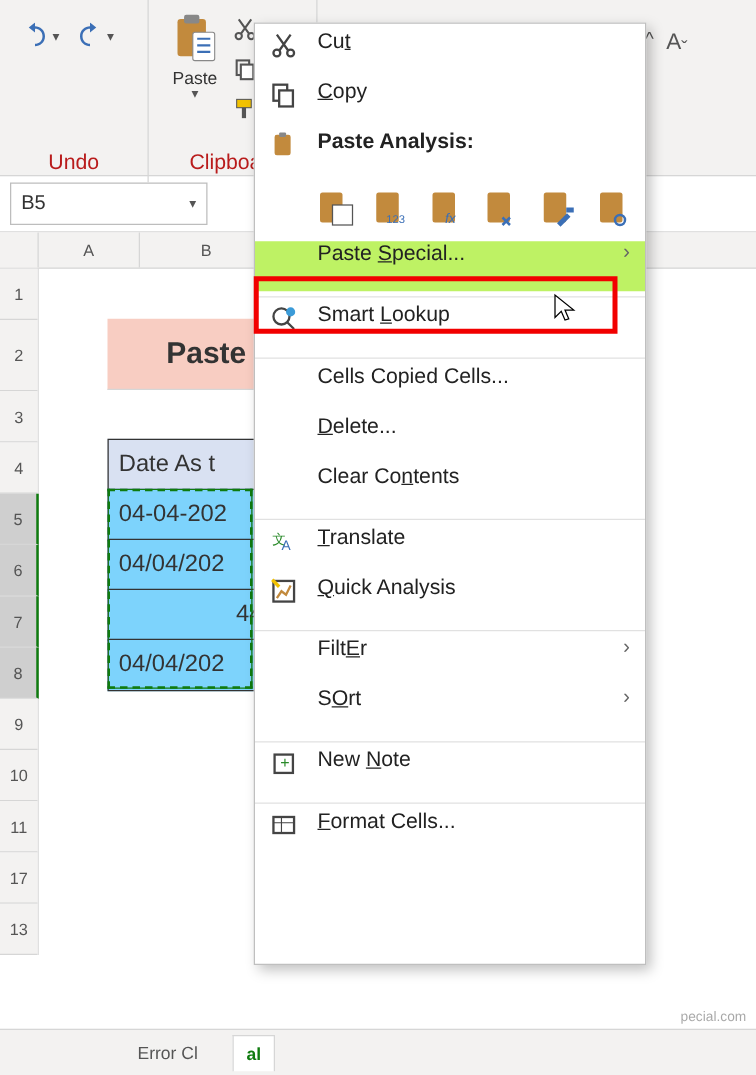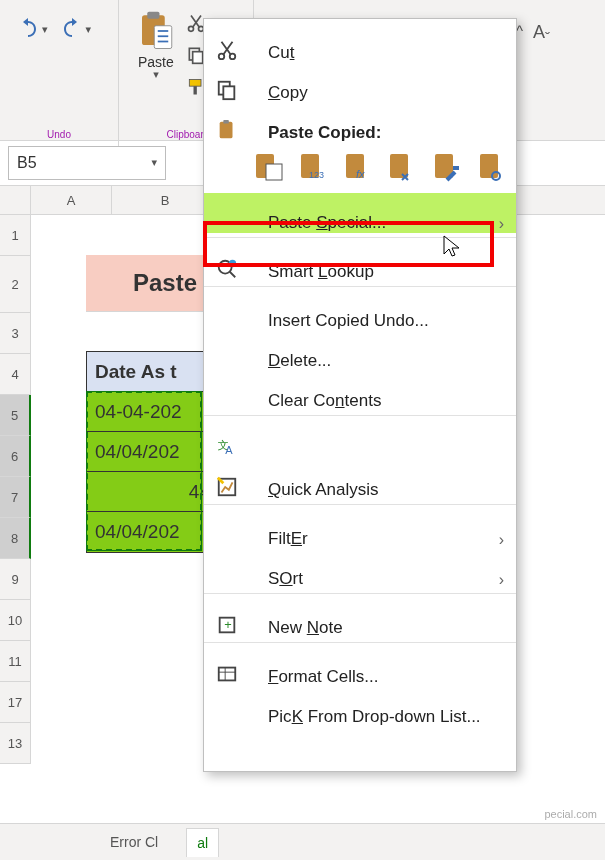--- a/index.html
+++ b/index.html
@@ -1,18 +1,18 @@
 <!DOCTYPE html>
 <html><head>
 <meta charset="utf-8">
 <style>
 html,body{margin:0;padding:0;font-family:"Segoe UI",Arial,sans-serif;font-size:14px;color:#333;background:#fff;overflow:hidden;width:605px;height:860px}
 .ribbon{background:#f3f2f1;border-bottom:1px solid #d6d6d6;height:140px;position:relative}
 .rb-group{display:inline-block;vertical-align:top;height:100%;border-right:1px solid #d6d6d6;padding:6px 10px 0 10px;position:relative;text-align:center}
-.rb-label{position:absolute;bottom:6px;left:0;right:0;font-size:10px;color:#a21caf}
+.rb-label{position:absolute;bottom:6px;left:0;right:0;font-size:17px;color:#b91c1c}
 .paste-big{display:flex;flex-direction:column;align-items:center;cursor:default;padding:4px 2px}
 .paste-big .icn{width:42px;height:42px}
 .small-stack{display:inline-flex;flex-direction:column;gap:10px;margin-left:6px;margin-top:6px}
 .mini-btn{width:22px;height:22px;display:flex;align-items:center;justify-content:center}
 .chev{font-size:11px;color:#555;margin-top:-2px}
 .dialog-launcher{position:absolute;right:4px;bottom:6px;width:14px;height:14px;border:1px solid #888;font-size:9px;line-height:12px;color:#666}
 .undo-btns{display:flex;gap:12px;margin:12px 0 0 6px}
 .undo-btns .ub{display:flex;align-items:center;gap:2px}
 .namebox-row{display:flex;align-items:center;border-bottom:1px solid #d6d6d6;height:44px}
 .namebox{width:140px;height:32px;border:1px solid #bdbdbd;margin:0 0 0 8px;display:flex;align-items:center;justify-content:space-between;padding:0 8px;font-size:16px}
@@ -22,39 +22,39 @@
 .ch{flex:0 0 80px;border-right:1px solid #d6d6d6;display:flex;align-items:center;justify-content:center;font-size:13px;color:#555}
 .ch.wideB{flex:0 0 106px}
 .rows{display:flex}
 .rownums{width:30px;border-right:1px solid #d6d6d6}
 .rn{height:40px;border-bottom:1px solid #d6d6d6;display:flex;align-items:center;justify-content:center;font-size:13px;color:#555;background:#f3f2f1}
 .rn.tall{height:56px}
 .rn.sel{background:#cfcfcf;border-right:2px solid #0f7b0f;margin-right:-1px}
 .cells{position:relative}
 .cell{position:absolute;border-right:1px solid #d6d6d6;border-bottom:1px solid #d6d6d6;display:flex;align-items:center;padding:0 8px;font-size:19px}
 .paste-banner{background:#f8cdc2;font-weight:700;font-size:24px;justify-content:center;padding:0 4px}
-.thead{background:#d9e1f2;font-weight:700;border:1px solid #333}
-.tcell{border:1px solid #333;background:#84cc16}
+.thead{background:#d9e1f2;font-weight:400;border:1px solid #333}
+.tcell{border:1px solid #333;background:#7dd3fc}
 .marching{outline:2px dashed #0f7b0f;outline-offset:-2px;box-shadow:0 0 0 1px #0f7b0f inset}
 .ctxmenu{position:absolute;left:203px;top:18px;width:312px;background:#fff;border:1px solid #bfbfbf;box-shadow:4px 4px 10px rgba(0,0,0,.25);z-index:50;padding:4px 0}
-.mrow{display:flex;align-items:flex-end;height:40px;padding:0 12px 0 10px;gap:28px;font-size:17px;color:#222;position:relative}
+.mrow{display:flex;align-items:flex-start;height:40px;padding:0 12px 0 10px;gap:14px;font-size:17px;color:#222;position:relative}
 .mrow.sel{background:#bef264}
 .micon{width:26px;height:26px;flex:0 0 26px;display:flex;align-items:center;justify-content:center}
 .mlabel{flex:1;white-space:nowrap}
 .mlabel u{text-decoration:underline}
 .msubmenu{font-size:16px;color:#666}
 .msep{height:1px;background:#e1e1e1;margin:4px 0}
 .mheader{font-weight:700}
 .paste-options-row{display:flex;gap:10px;padding:4px 6px 6px 48px}
 .po{width:38px;height:38px;display:flex;align-items:center;justify-content:center;border:1px solid transparent}
 .red-box{position:absolute;border:4px solid #f20000;left:203px;top:221px;width:283px;height:38px;z-index:60;pointer-events:none}
 .cursor{position:absolute;left:442px;top:234px;z-index:70;pointer-events:none}
 .tabs{position:absolute;left:0;bottom:0;width:100%;height:36px;background:#f3f2f1;border-top:1px solid #d6d6d6;display:flex;align-items:center;padding-left:100px;gap:18px;font-size:14px}
 .tab{padding:6px 10px;color:#555}
-.tab.active{background:#fff;color:#0f7b0f;font-weight:400;border:1px solid #d6d6d6;border-bottom:none}
+.tab.active{background:#fff;color:#0f7b0f;font-weight:700;border:1px solid #d6d6d6;border-bottom:none}
 .watermark{position:absolute;right:8px;bottom:40px;font-size:11px;color:rgba(0,0,0,.35);z-index:5}
 svg{display:block}
 .font-group{position:absolute;left:260px;top:20px;display:flex;gap:12px;align-items:center}
 .font-sel{border:1px solid #bdbdbd;background:#fff;height:28px;display:flex;align-items:center;padding:0 8px;color:#888}
 .font-btns{display:flex;gap:10px;color:#555;font-size:18px}
 </style>
 </head>
 <body>
 
 <div class="ribbon">
@@ -201,21 +201,21 @@
       </span>
     <span class="mlabel"><u>C</u>opy</span>
   </div>
   <div class="mrow mheader">
     <span class="micon">
         <svg width="22" height="22" viewBox="0 0 24 24">
           <rect x="4" y="3" width="14" height="18" rx="2" fill="#c28a3d"></rect>
           <rect x="8" y="1" width="6" height="4" rx="1" fill="#888"></rect>
         </svg>
       </span>
-    <span class="mlabel">Paste Copied:</span>
+    <span class="mlabel">Paste Analysis:</span>
   </div>
   <div class="paste-options-row">
     <div class="po">
         <svg width="30" height="30" viewBox="0 0 30 30">
           <rect x="2" y="2" width="18" height="24" rx="2" fill="#c28a3d"></rect>
           <rect x="12" y="12" width="16" height="16" fill="#fff" stroke="#555"></rect>
         </svg>
       </div>
     <div class="po">
         <svg width="30" height="30" viewBox="0 0 30 30">
@@ -261,38 +261,39 @@
           <circle cx="10" cy="10" r="7" fill="none" stroke="#444" stroke-width="2"></circle>
           <line x1="15" y1="15" x2="21" y2="21" stroke="#444" stroke-width="2"></line>
           <circle cx="18" cy="6" r="4" fill="#3b9bd8"></circle>
         </svg>
       </span>
     <span class="mlabel">Smart <u>L</u>ookup</span>
   </div>
   <div class="msep"></div>
   <div class="mrow">
     <span class="micon"></span>
-    <span class="mlabel">Insert Copied Undo...</span>
+    <span class="mlabel">Cells Copied Cells...</span>
   </div>
   <div class="mrow">
     <span class="micon"></span>
     <span class="mlabel"><u>D</u>elete...</span>
   </div>
   <div class="mrow">
     <span class="micon"></span>
     <span class="mlabel">Clear Co<u>n</u>tents</span>
   </div>
   <div class="msep"></div>
   <div class="mrow">
     <span class="micon">
         <svg width="22" height="22" viewBox="0 0 24 24">
           <text x="2" y="14" font-size="12" fill="#2a8a2a">文</text>
           <text x="10" y="20" font-size="12" fill="#3b6fb6">A</text>
         </svg>
       </span>
+    <span class="mlabel"><u>T</u>ranslate</span>
   </div>
   <div class="mrow">
     <span class="micon">
         <svg width="22" height="22" viewBox="0 0 24 24">
           <rect x="3" y="3" width="18" height="18" fill="none" stroke="#444" stroke-width="2"></rect>
           <path d="M6 18l4-6 4 3 4-8" fill="none" stroke="#c28a3d" stroke-width="2"></path>
           <path d="M2 2l6 6" stroke="#f2c200" stroke-width="3"></path>
         </svg>
       </span>
     <span class="mlabel"><u>Q</u>uick Analysis</span>
@@ -324,21 +325,20 @@
         <svg width="22" height="22" viewBox="0 0 24 24">
           <rect x="3" y="5" width="18" height="14" fill="none" stroke="#444" stroke-width="2"></rect>
           <line x1="3" y1="10" x2="21" y2="10" stroke="#444"></line>
           <line x1="10" y1="5" x2="10" y2="19" stroke="#444"></line>
         </svg>
       </span>
     <span class="mlabel"><u>F</u>ormat Cells...</span>
   </div>
   <div class="mrow">
     <span class="micon"></span>
-    <span class="mlabel">Pic<u>K</u> From Drop-down List...</span>
   </div>
   <div class="mrow">
     <span class="micon"></span>
   </div>
 </div>
 
 <div class="red-box"></div>
 <svg class="cursor" width="20" height="24" viewBox="0 0 20 24">
     <path d="M2 2l0 18 5-5 3 7 3-1-3-7 7 0z" fill="#fff" stroke="#000" stroke-width="1"></path>
   </svg>

